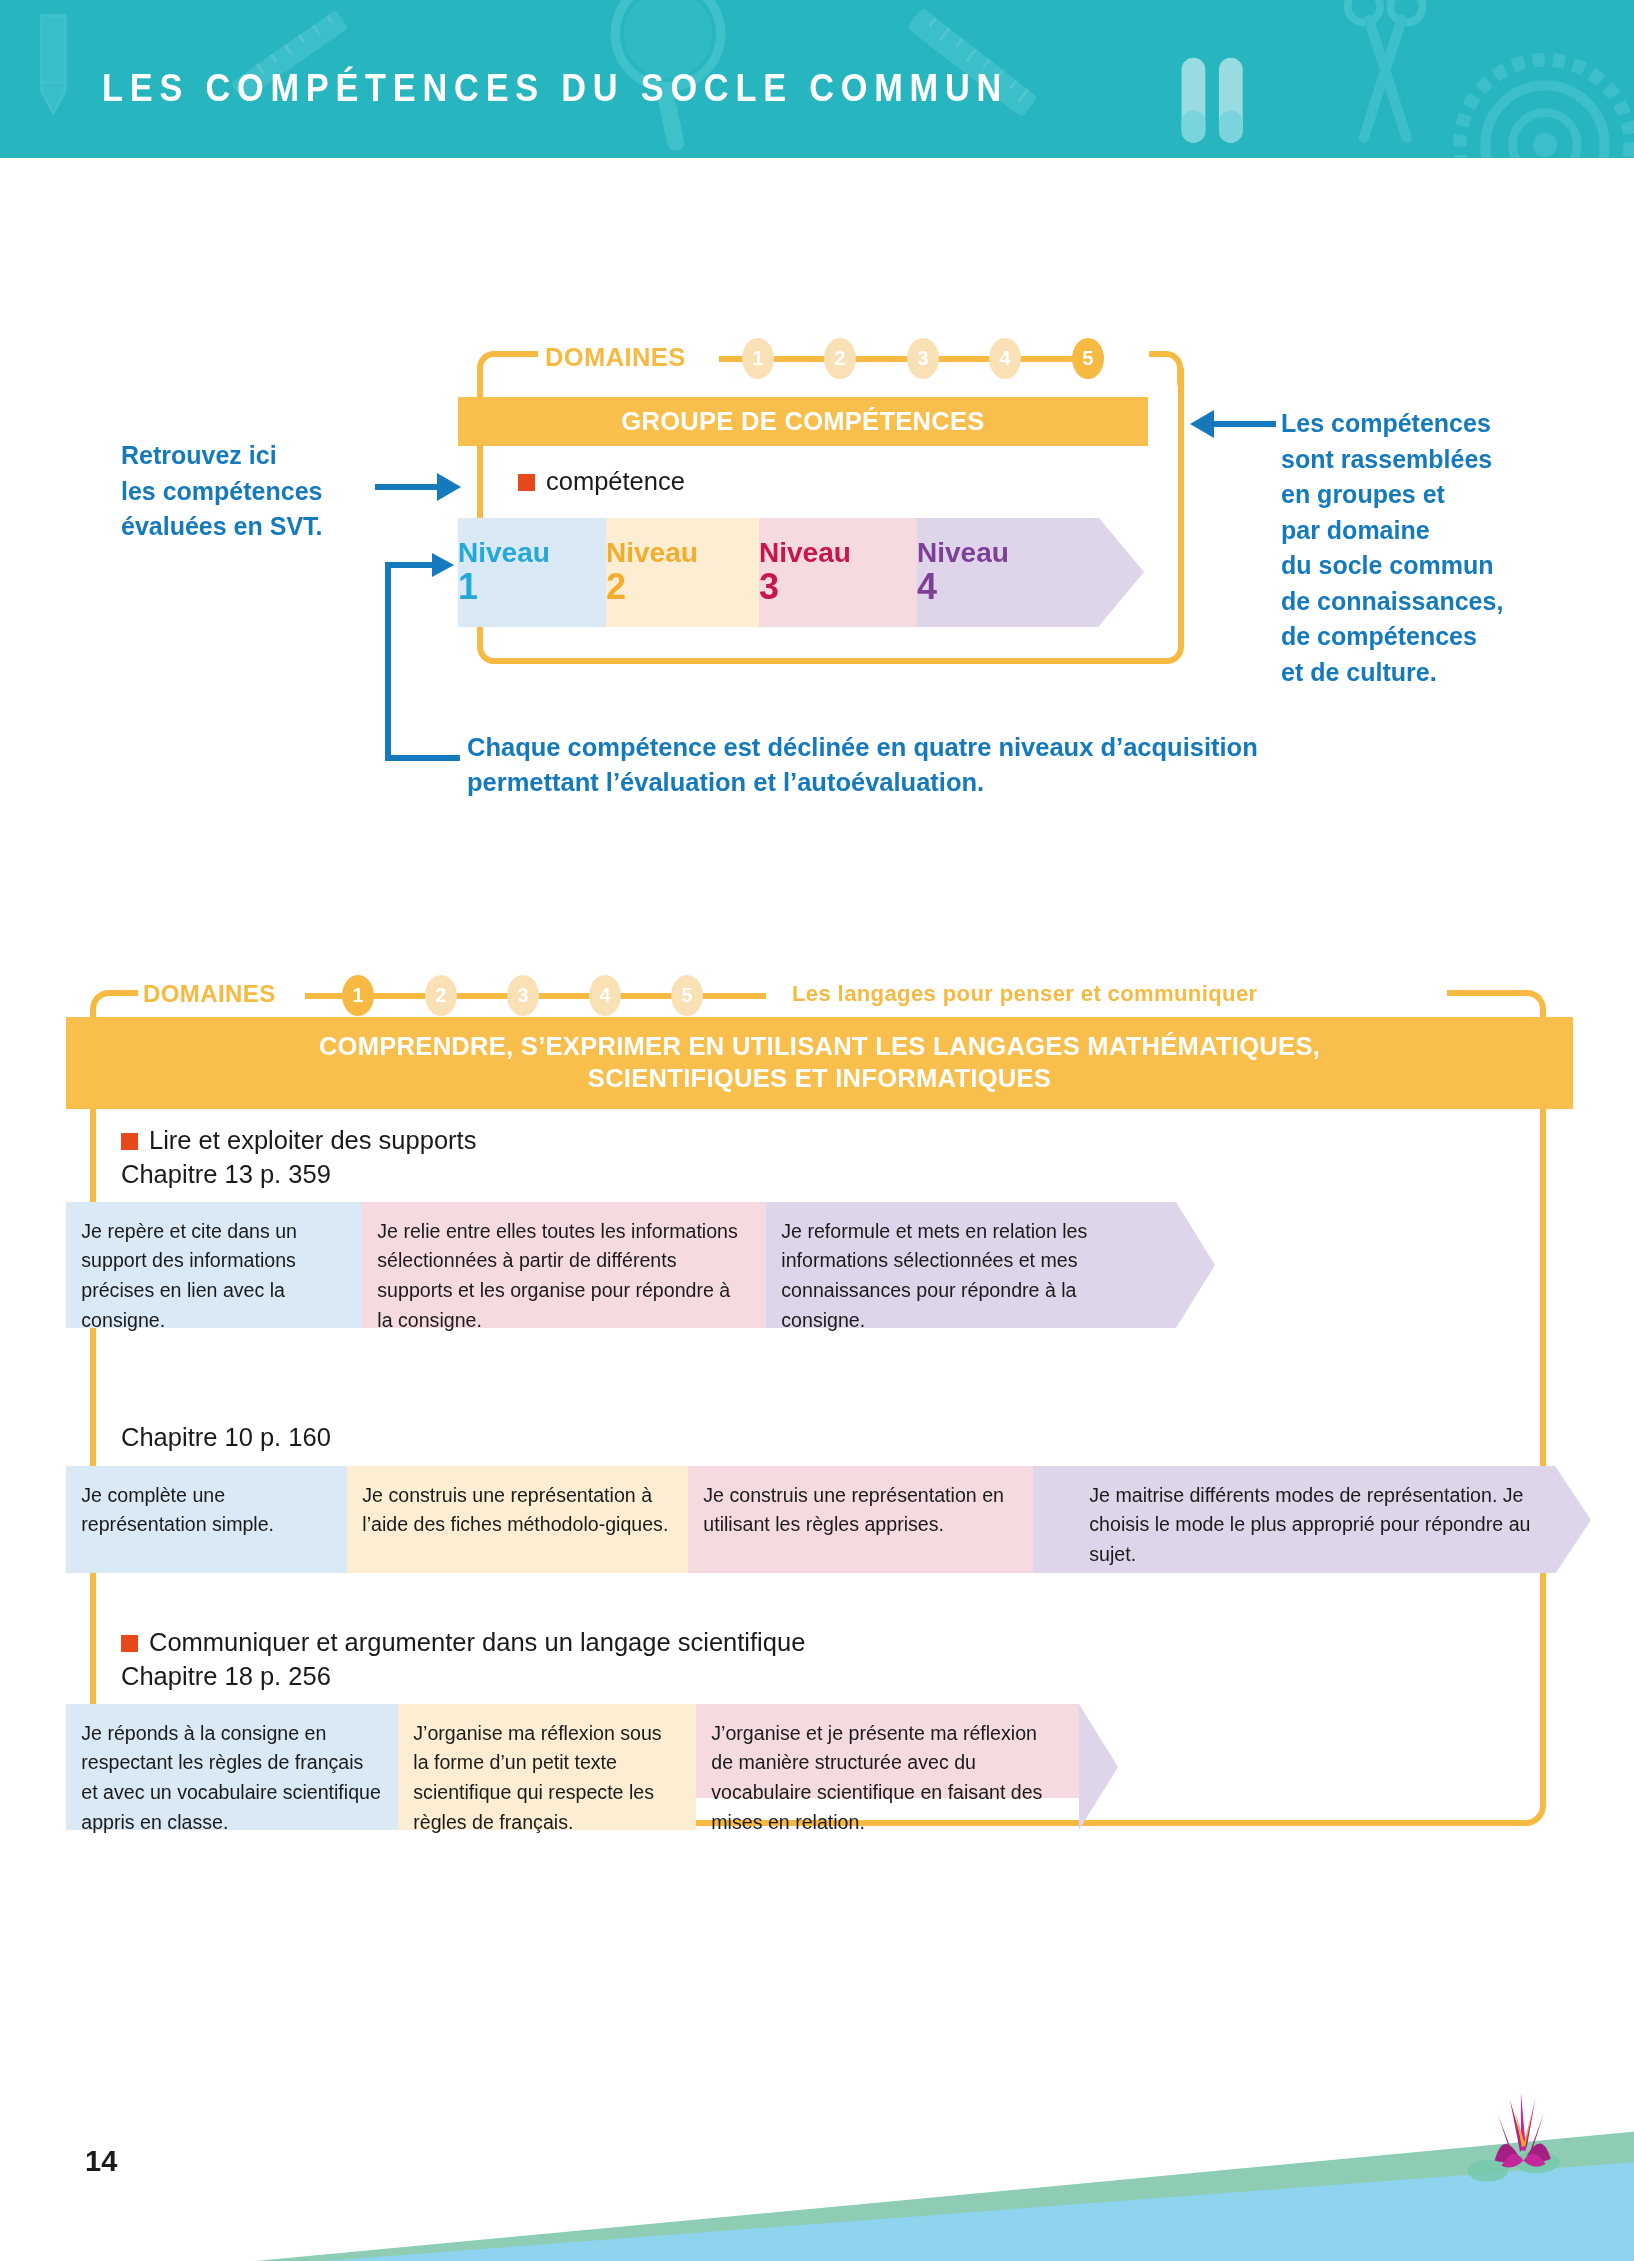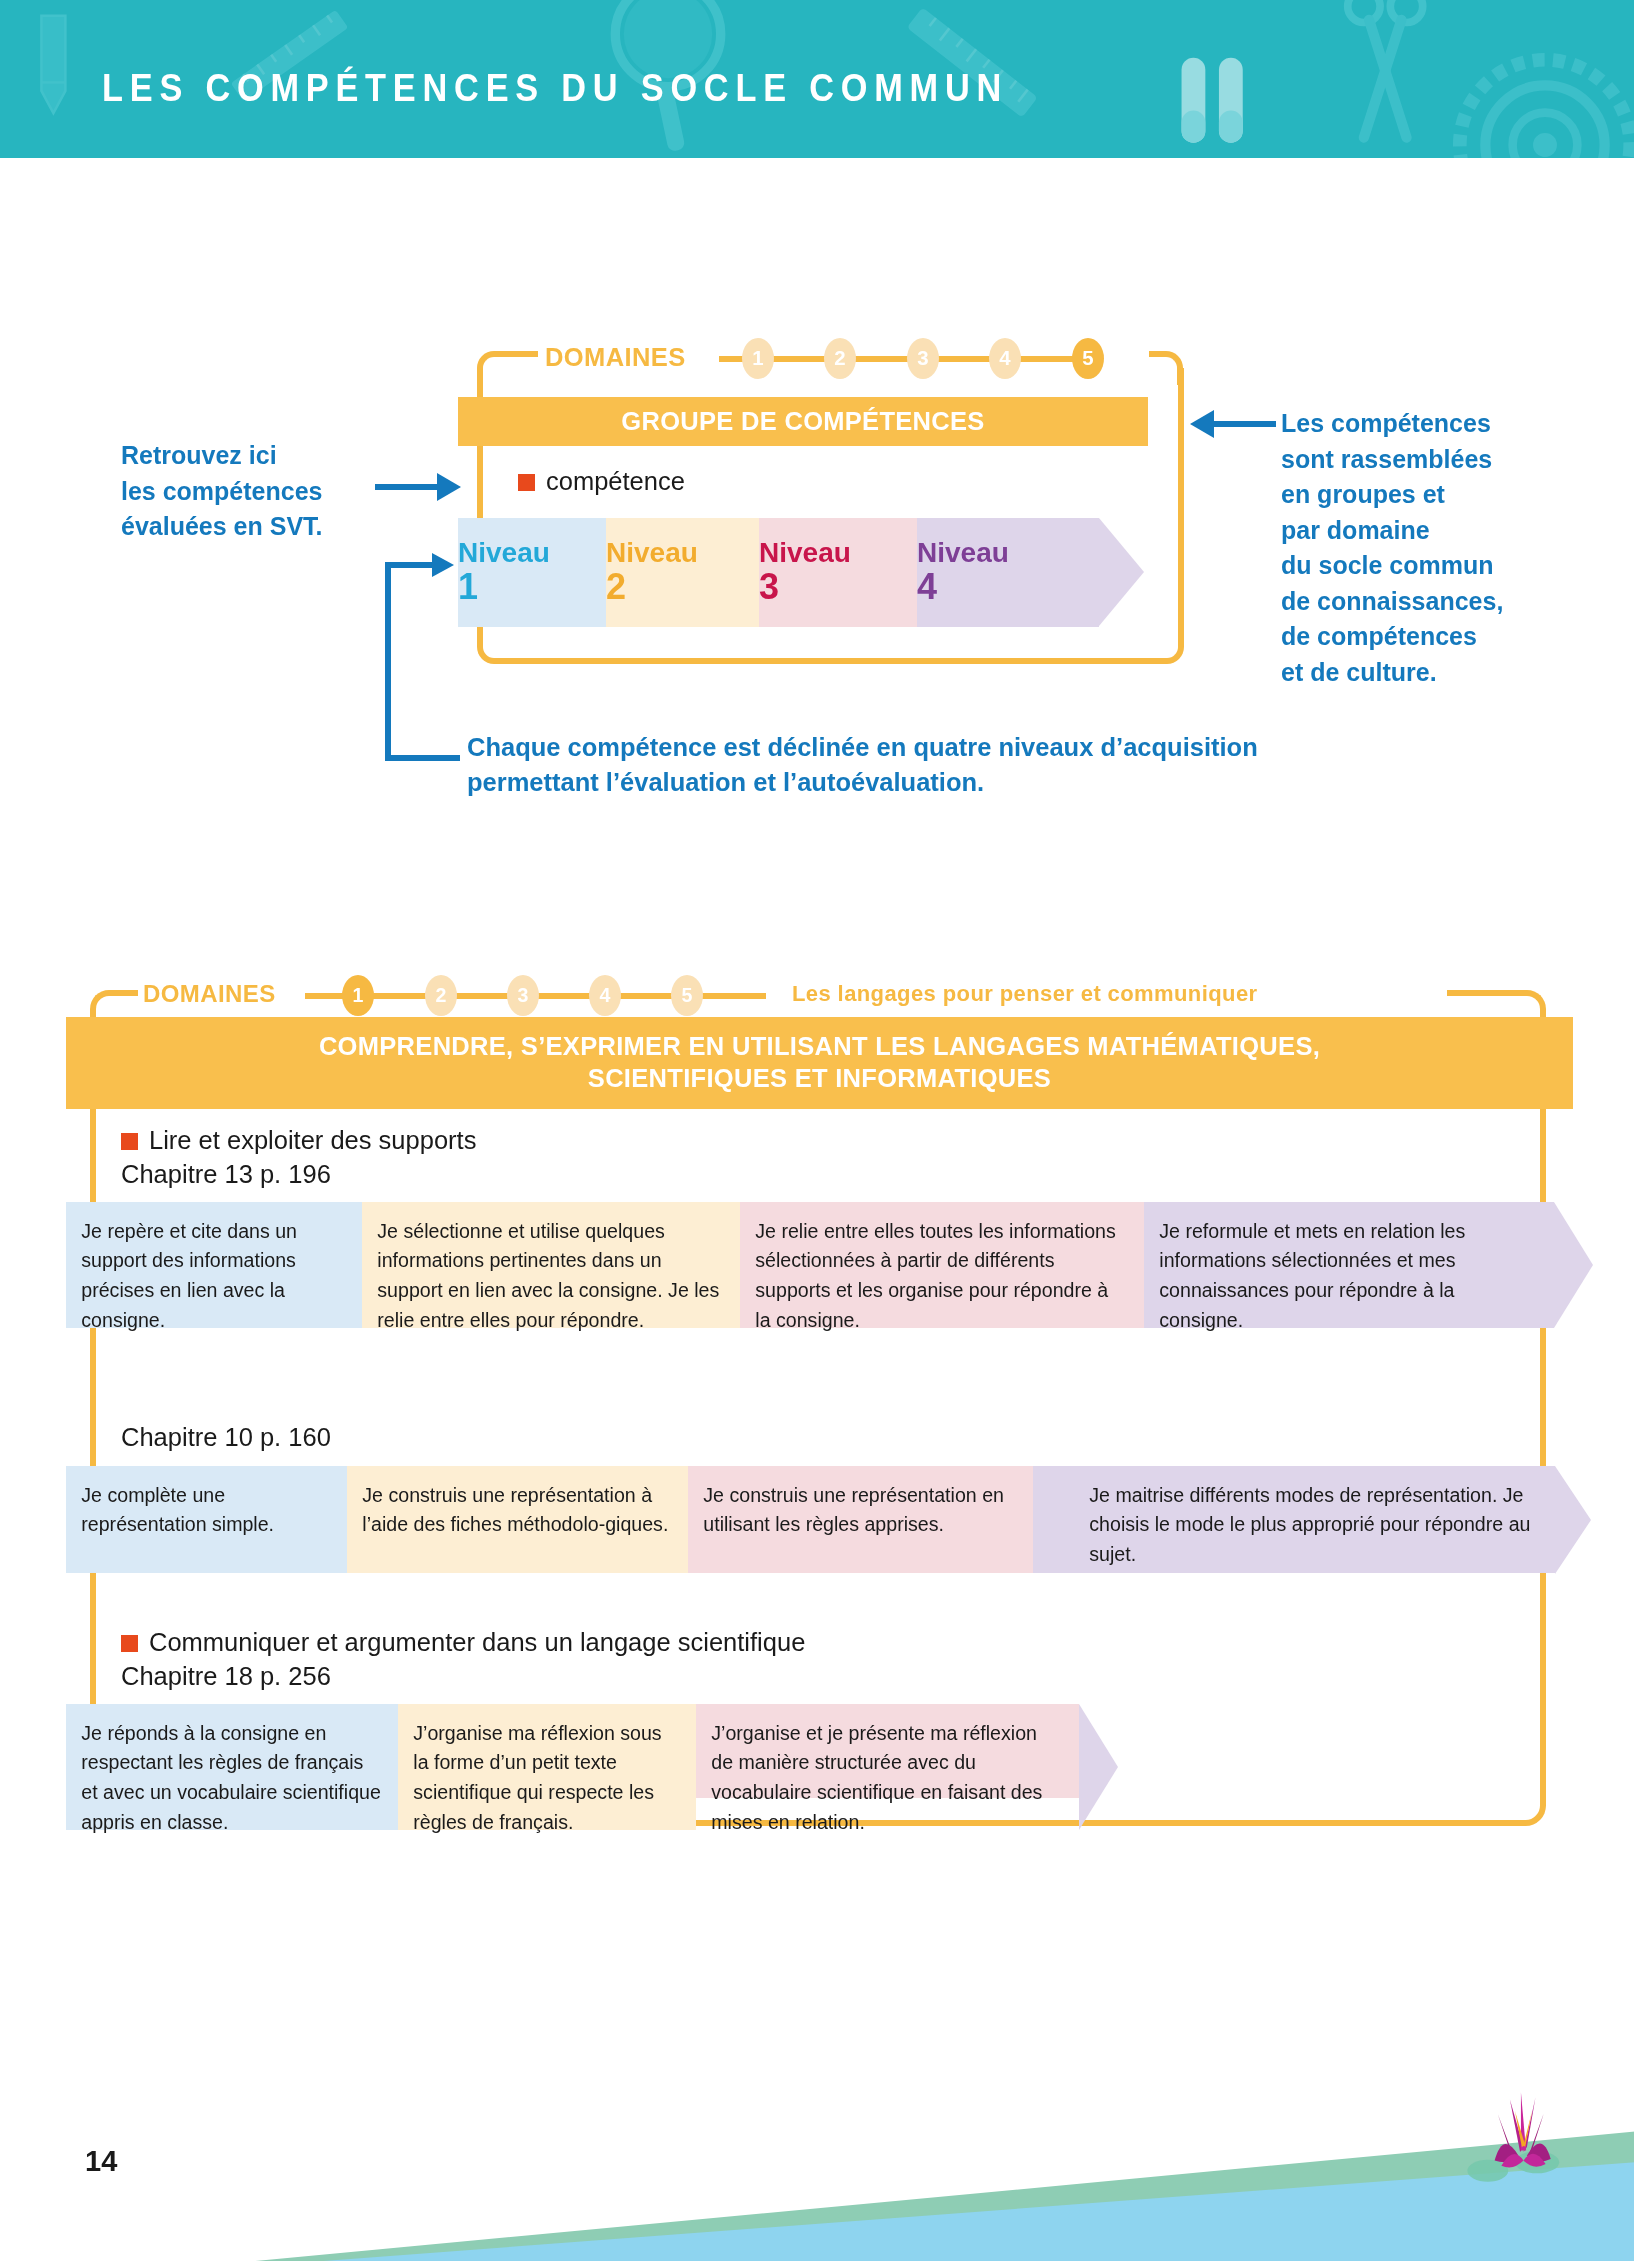--- a/index.html
+++ b/index.html
@@ -294,29 +294,26 @@
   <div class="dom-circle off" style="left:671px; top:975px; width:32px; height:41px; font-size:19.6px;">5</div>
   <div class="domains-label" style="left:792px; top:981px; font-size:22px;">Les langages pour penser et communiquer</div>
 
   <div class="group-band" style="left:66px; top:1017px; width:1507px; height:92px; font-size:25.5px; white-space:pre-line; padding:0 34px;">COMPRENDRE, S’EXPRIMER EN UTILISANT LES LANGAGES MATHÉMATIQUES,
 SCIENTIFIQUES ET INFORMATIQUES</div>
 
   <div class="comp-line" style="left:121px; top:1124px;">
     <span class="comp-sq"></span>
     <span class="comp-txt">Lire et exploiter des supports</span>
   </div>
-  <div class="comp-sub" style="left:121px; top:1160px;">Chapitre 13 p. 196</div>
+  <div class="comp-sub" style="left:121px; top:1160px;">Chapitre 13 p. 359</div>
 
   <div class="tail" style="left:66px; top:1202px; border-left:27px solid transparent; border-bottom:27px solid transparent;"></div>
   <div class="levels" style="left:66px; top:1202px;">
     <div class="lvl lvl-1" style="width:296px; height:126px;">
       <div class="lvl-txt">Je repère et cite dans un support des informations précises en lien avec la consigne.</div>
-    </div>
-    <div class="lvl lvl-2" style="width:378px; height:126px;">
-      <div class="lvl-txt">Je sélectionne et utilise quelques informations pertinentes dans un support en lien avec la consigne. Je les relie entre elles pour répondre.</div>
     </div>
     <div class="lvl lvl-3" style="width:404px; height:126px;">
       <div class="lvl-txt">Je relie entre elles toutes les informations sélectionnées à partir de différents supports et les organise pour répondre à la consigne.</div>
     </div>
     <div class="lvl lvl-4" style="width:410px; height:126px;">
       <div class="lvl-txt">Je reformule et mets en relation les informations sélectionnées et mes connaissances pour répondre à la consigne.</div>
     </div>
     <div class="arrowhead" style="border-top:63px solid transparent; border-bottom:63px solid transparent; border-left:39px solid #ded5ea;"></div>
   </div>
 

